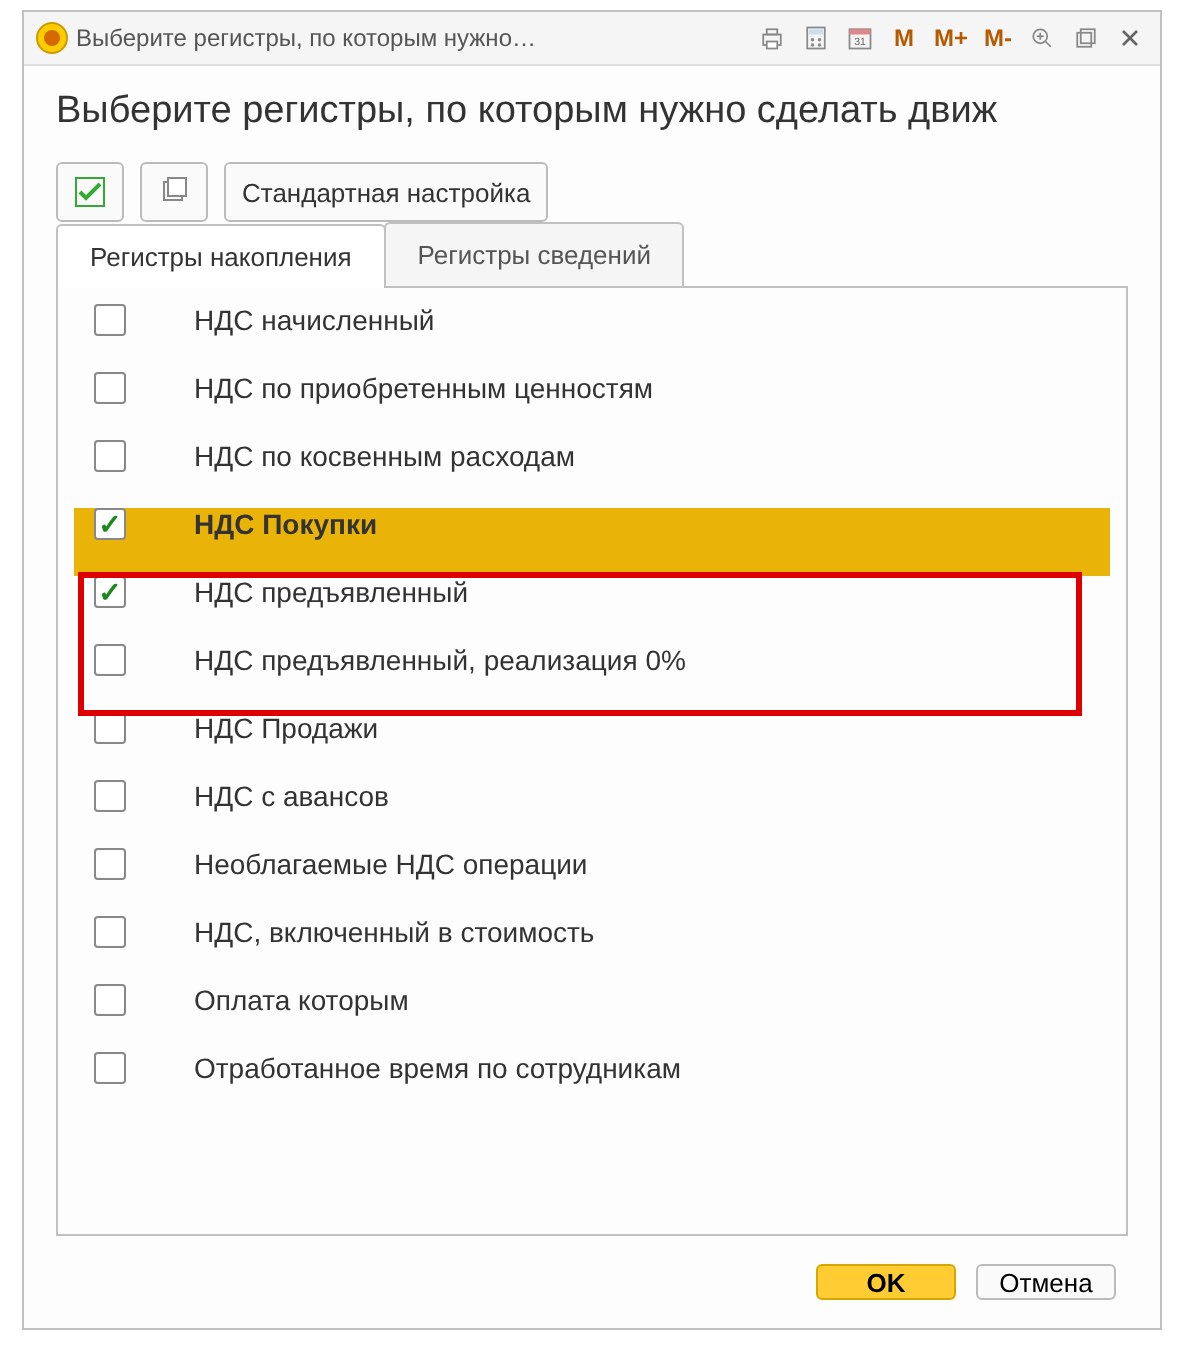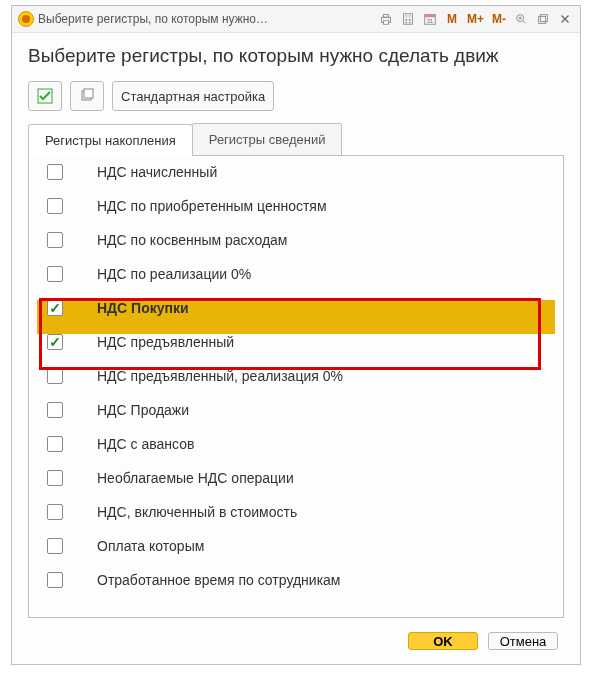--- a/index.html
+++ b/index.html
@@ -76,21 +76,20 @@
       font-size: 19px;
       color: #333;
       margin-bottom: 14px;
       white-space: nowrap;
       overflow: hidden;
     }
     .toolbar {
       display: flex;
       gap: 8px;
       align-items: center;
-      margin-bottom: 12px;
     }
     .tool-btn {
       height: 30px;
       border: 1px solid #bbb;
       border-radius: 3px;
       background: #fafafa;
       display: flex;
       align-items: center;
       justify-content: center;
       padding: 0 8px;
@@ -290,24 +289,20 @@
             <div class="cb"></div>
             <span>НДС начисленный</span>
           </div>
           <div class="row">
             <div class="cb"></div>
             <span>НДС по приобретенным ценностям</span>
           </div>
           <div class="row">
             <div class="cb"></div>
             <span>НДС по косвенным расходам</span>
-          </div>
-          <div class="row">
-            <div class="cb"></div>
-            <span>НДС по реализации 0%</span>
           </div>
           <div class="row selected">
             <div class="cb checked"></div>
             <span>НДС Покупки</span>
           </div>
           <div class="row">
             <div class="cb checked"></div>
             <span>НДС предъявленный</span>
           </div>
           <div class="row">

